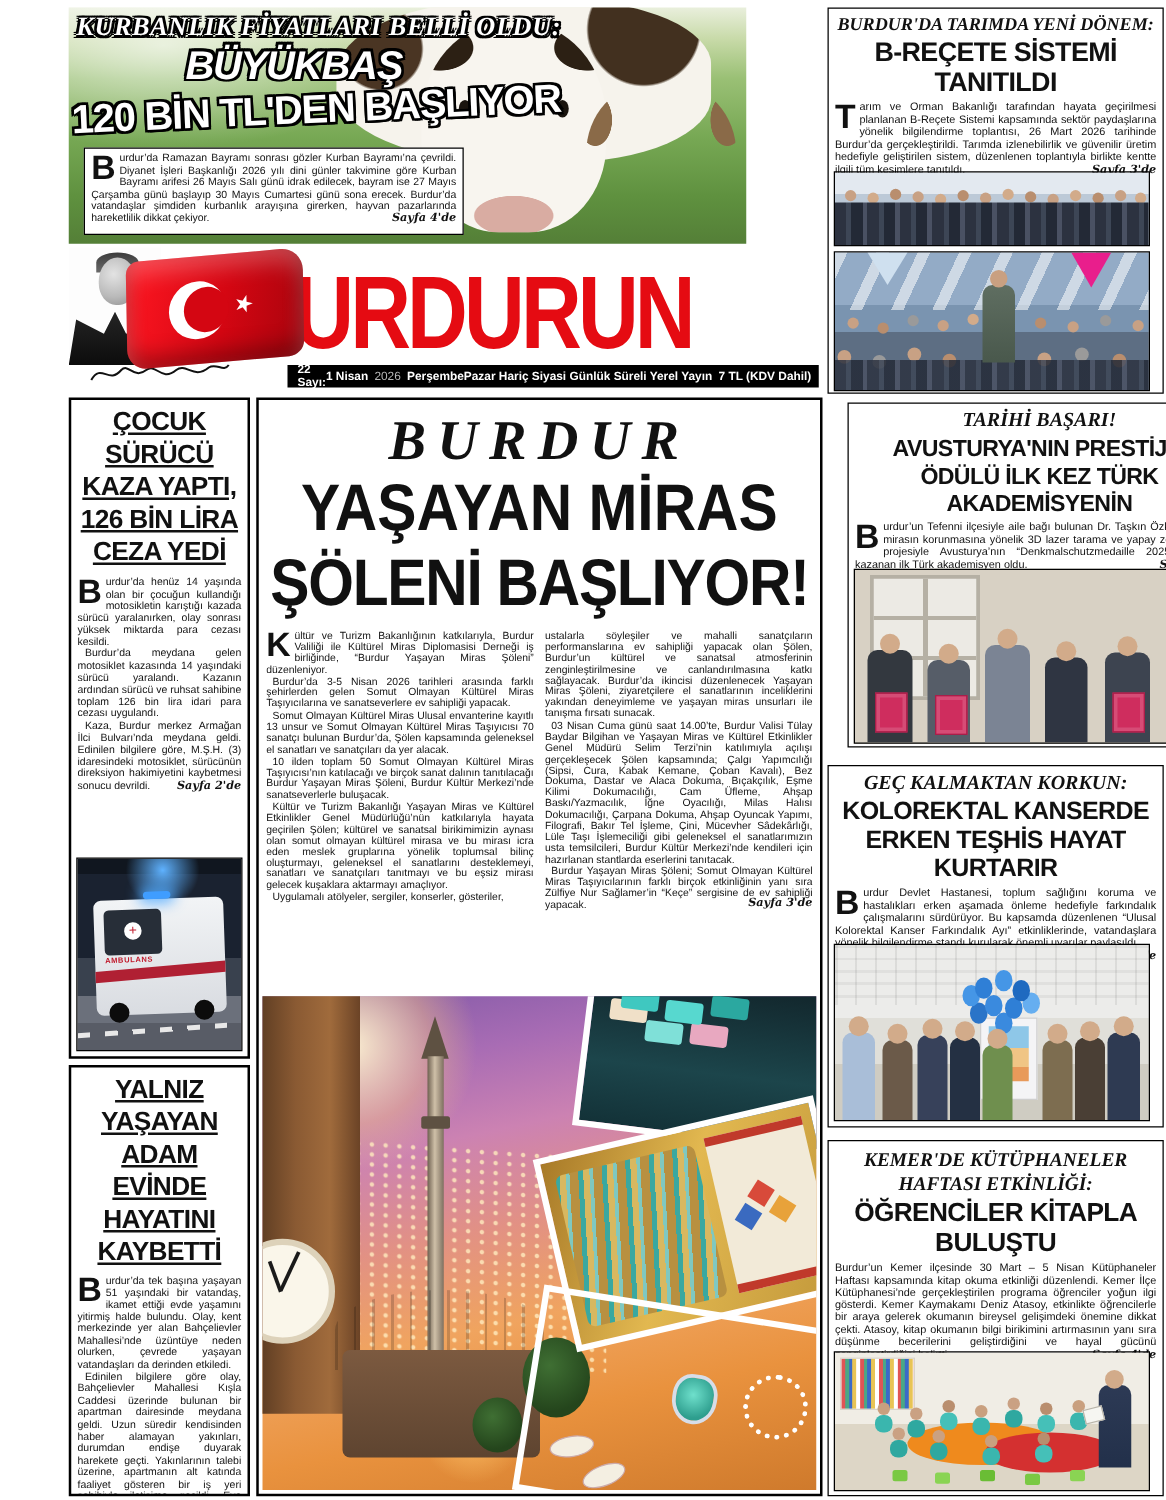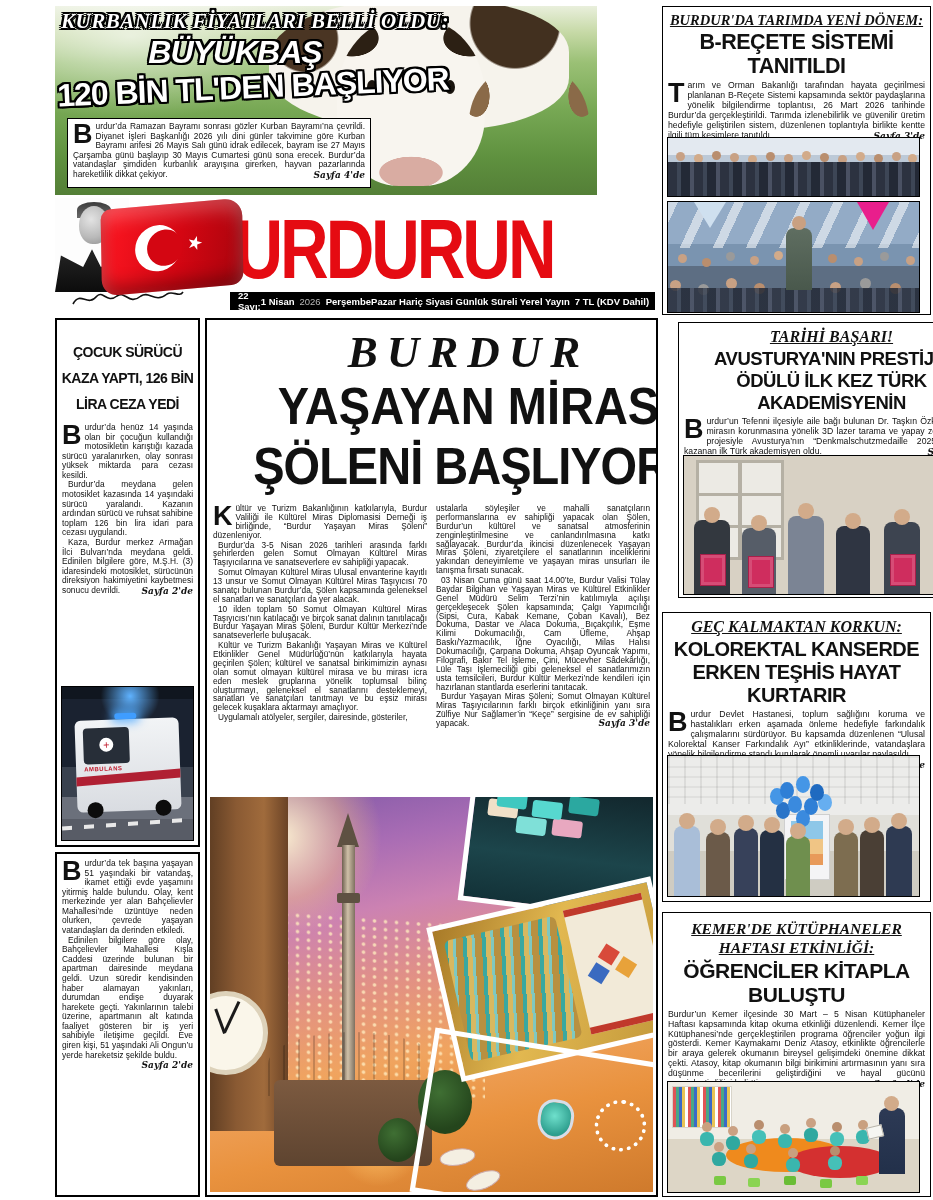--- a/index.html
+++ b/index.html
@@ -6,21 +6,21 @@
   .sheet { position:relative; width:933px; height:1200px; background:#fff;
            font-family:"Liberation Sans", sans-serif; color:#111; overflow:hidden;
            margin:0 auto; }
   .box { position:absolute; background:#fff; border:2px solid #000; box-sizing:border-box; overflow:hidden; }
   .thinbox { border-width:1.5px; }
 
   
   .outline { color:#fff;
     text-shadow:-2px -2px 0 #000,2px -2px 0 #000,-2px 2px 0 #000,2px 2px 0 #000,
                  0 -2px 0 #000,0 2px 0 #000,-2px 0 0 #000,2px 0 0 #000; }
-  .kicker-serif { font-family:"Liberation Serif", serif; font-style:italic; font-weight:bold; text-align:center;text-decoration:underline; }
+  .kicker-serif { font-family:"Liberation Serif", serif; font-style:italic; font-weight:bold; text-align:center; }
   .bodytext { font-size:8.4px; line-height:1.14; text-align:justify; }
   .bodytext p { margin:0; }
   .bodytext p + p { text-indent:6px; }
   .dropcap { float:left; font-weight:bold; font-size:27px; line-height:21px; padding:2px 3px 0 0; }
   .pref { font-family:"DejaVu Serif", serif; font-style:italic; font-weight:bold; font-size:9px; float:right; padding-left:6px; }
   .photo { position:absolute; border:1px solid #000; overflow:hidden; box-sizing:border-box; }
 
   
   .lead-box { position:absolute; left:55px; top:6px; width:542px; height:189px; overflow:hidden;
     background:
@@ -76,21 +76,21 @@
     display:flex; align-items:center; justify-content:space-between; padding:0 8px; font-size:9.5px; font-weight:bold; }
   .infobar .yr { color:#b9b9b9; font-weight:normal; }
   .infogrp { display:flex; gap:5px; white-space:nowrap; }
 
   
   .a-kicker { font-size:14.5px; line-height:1.25; padding:4px 4px 1px; }
   .a-title { text-align:center; font-weight:bold; letter-spacing:-0.5px; }
   .a-body { padding:2px 5px; }
 
   
-  .lt-title { font-size:14px; line-height:26px; padding-top:19px; }
+  .lt-title { font-size:21px; line-height:26px; padding-top:5px;text-decoration:underline; }
 
   
   .c-h-top { position:absolute; top:6px; width:100%; text-align:center; font-family:"Liberation Serif",serif;
     font-style:italic; font-weight:bold; font-size:45px; letter-spacing:9px; }
   .c-h-mid { position:absolute; top:58px; width:100%; text-align:center; font-weight:bold; font-size:47px;
     letter-spacing:0px; transform:scaleY(1.12); }
   .c-h-bot { position:absolute; top:118px; width:100%; text-align:center; font-weight:bold; font-size:47px;
     letter-spacing:-1px; transform:scaleY(1.12); }
   .c-cols { position:absolute; left:6px; right:6px; top:184px; height:290px; display:flex; gap:9px; overflow:hidden; }
   .c-col { flex:1; font-size:8.3px; line-height:1.07; text-align:justify; }
@@ -286,38 +286,39 @@
         <div class="amb-text">AMBULANS</div>
         <div class="amb-stripe"></div>
         <div class="amb-wheel" style="left:10px"></div>
         <div class="amb-wheel" style="right:10px"></div>
       </div>
       <div class="road-line"></div>
     </div>
   </div>
 
   <div class="box" style="left:55px; top:852px; width:145px; height:345px;">
+    <div class="a-title lt-title">YALNIZ YAŞAYAN ADAM EVİNDE HAYATINI KAYBETTİ</div>
     <div class="a-body bodytext" style="padding-top:5px">
       <p><span class="dropcap">B</span><span>urdur’da tek başına yaşayan 51 yaşındaki bir vatandaş, ikamet ettiği evde yaşamını yitirmiş halde bulundu. Olay, kent merkezinde yer alan Bahçelievler Mahallesi’nde üzüntüye neden olurken, çevrede yaşayan vatandaşları da derinden etkiledi.</span></p>
       <p><span>Edinilen bilgilere göre olay, Bahçelievler Mahallesi Kışla Caddesi üzerinde bulunan bir apartman dairesinde meydana geldi. Uzun süredir kendisinden haber alamayan yakınları, durumdan endişe duyarak harekete geçti. Yakınlarının talebi üzerine, apartmanın alt katında faaliyet gösteren bir iş yeri sahibiyle iletişime geçildi. Eve giren kişi, 51 yaşındaki Ali Ongun’u yerde hareketsiz şekilde buldu.</span><span class="pref">Sayfa 2'de</span></p>
     </div>
   </div>
 
-  <div class="box" style="left:205px; top:318px; width:453px; height:879px;padding-left:37px;">
+  <div class="box" style="left:205px; top:318px; width:453px; height:879px;">
     <div class="c-h-top">BURDUR</div>
     <div class="c-h-mid">YAŞAYAN MİRAS</div>
     <div class="c-h-bot">ŞÖLENİ BAŞLIYOR!</div>
     <div class="c-cols">
       <div class="c-col">
         <p><span class="dropcap">K</span><span>ültür ve Turizm Bakanlığının katkılarıyla, Burdur Valiliği ile Kültürel Miras Diplomasisi Derneği iş birliğinde, “Burdur Yaşayan Miras Şöleni” düzenleniyor.</span></p>
         <p>Burdur’da 3-5 Nisan 2026 tarihleri arasında farklı şehirlerden gelen Somut Olmayan Kültürel Miras Taşıyıcılarına ve sanatseverlere ev sahipliği yapacak.</p>
         <p>Somut Olmayan Kültürel Miras Ulusal envanterine kayıtlı 13 unsur ve Somut Olmayan Kültürel Miras Taşıyıcısı 70 sanatçı bulunan Burdur’da, Şölen kapsamında geleneksel el sanatları ve sanatçıları da yer alacak.</p>
         <p>10 ilden toplam 50 Somut Olmayan Kültürel Miras Taşıyıcısı’nın katılacağı ve birçok sanat dalının tanıtılacağı Burdur Yaşayan Miras Şöleni, Burdur Kültür Merkezi’nde sanatseverlerle buluşacak.</p>
         <p>Kültür ve Turizm Bakanlığı Yaşayan Miras ve Kültürel Etkinlikler Genel Müdürlüğü’nün katkılarıyla hayata geçirilen Şölen; kültürel ve sanatsal birikimimizin aynası olan somut olmayan kültürel mirasa ve bu mirası icra eden meslek gruplarına yönelik toplumsal bilinç oluşturmayı, geleneksel el sanatlarını desteklemeyi, sanatları ve sanatçıları tanıtmayı ve bu eşsiz mirası gelecek kuşaklara aktarmayı amaçlıyor.</p>
-        <p>Uygulamalı atölyeler, sergiler, dairesinde, gösteriler,</p>
+        <p>Uygulamalı atölyeler, sergiler, konserler, gösteriler,</p>
       </div>
       <div class="c-col">
         <p>ustalarla söyleşiler ve mahalli sanatçıların performanslarına ev sahipliği yapacak olan Şölen, Burdur’un kültürel ve sanatsal atmosferinin zenginleştirilmesine ve canlandırılmasına katkı sağlayacak. Burdur’da ikincisi düzenlenecek Yaşayan Miras Şöleni, ziyaretçilere el sanatlarının inceliklerini yakından deneyimleme ve yaşayan miras unsurları ile tanışma fırsatı sunacak.</p>
         <p>03 Nisan Cuma günü saat 14.00’te, Burdur Valisi Tülay Baydar Bilgihan ve Yaşayan Miras ve Kültürel Etkinlikler Genel Müdürü Selim Terzi’nin katılımıyla açılışı gerçekleşecek Şölen kapsamında; Çalgı Yapımcılığı (Sipsi, Cura, Kabak Kemane, Çoban Kavalı), Bez Dokuma, Dastar ve Alaca Dokuma, Bıçakçılık, Eşme Kilimi Dokumacılığı, Cam Üfleme, Ahşap Baskı/Yazmacılık, İğne Oyacılığı, Milas Halısı Dokumacılığı, Çarpana Dokuma, Ahşap Oyuncak Yapımı, Filografi, Bakır Tel İşleme, Çini, Mücevher Sâdekârlığı, Lüle Taşı İşlemeciliği gibi geleneksel el sanatlarımızın usta temsilcileri, Burdur Kültür Merkezi’nde kendileri için hazırlanan stantlarda eserlerini tanıtacak.</p>
         <p><span>Burdur Yaşayan Miras Şöleni; Somut Olmayan Kültürel Miras Taşıyıcılarının farklı birçok etkinliğinin yanı sıra Zülfiye Nur Sağlamer’in “Keçe” sergisine de ev sahipliği yapacak.</span><span class="pref">Sayfa 3'de</span></p>
       </div>
     </div>
 
     <div class="collage">
       <div class="city-dots"></div>

